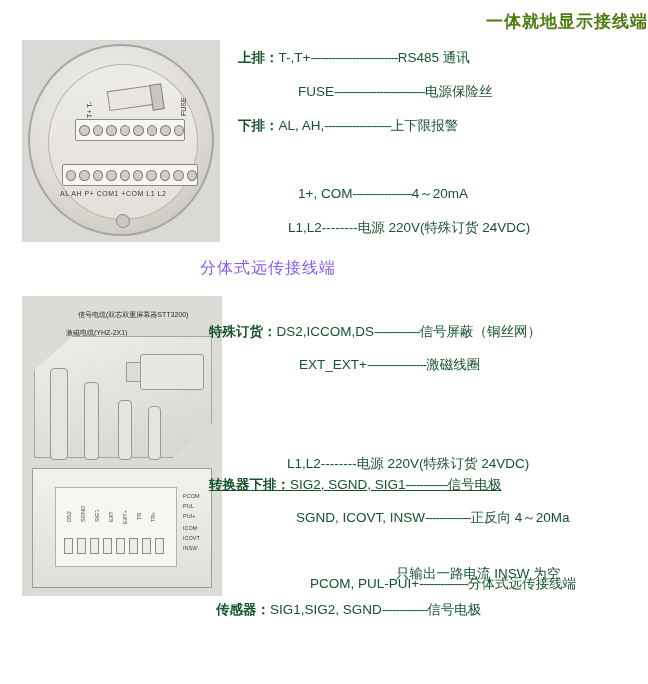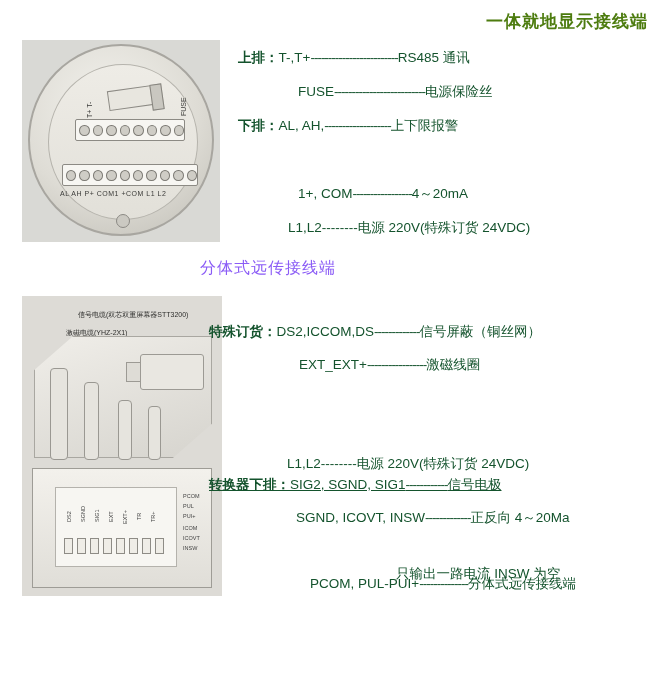--- a/index.html
+++ b/index.html
@@ -397,16 +397,19 @@
   </div>
 
   <div class="ann" style="left:396px; top:542px;margin-top:23px;">
     <span>只输出一路电流 INSW 为空</span>
   </div>
 
   <div class="ann" style="left:310px; top:575px;">
     <span>PCOM, PUL-PUI+</span><span class="lead">--------------</span><span>分体式远传接线端</span>
   </div>
 
+  <div class="ann" style="left:216px; top:601px;">
+    <span class="bold">传感器：</span><span>SIG1,SIG2, SGND</span><span class="lead">-------------</span><span>信号电极</span>
+  </div>
 
 
 
 </div>
 
 </body></html>

